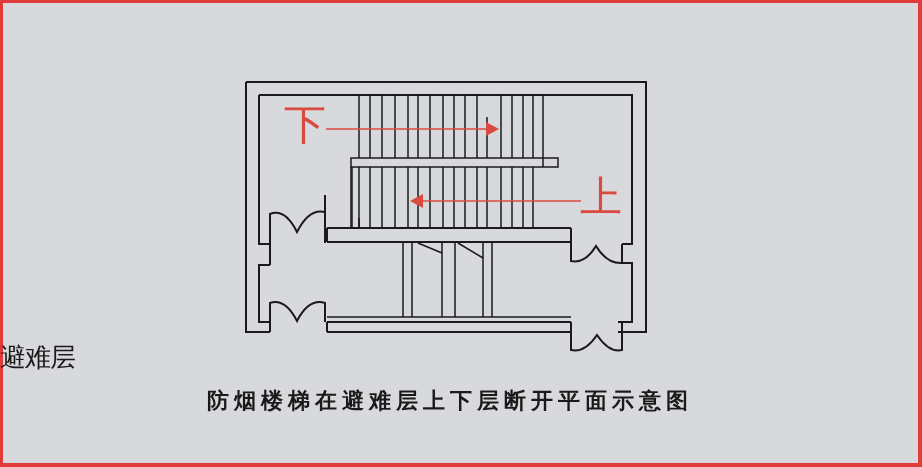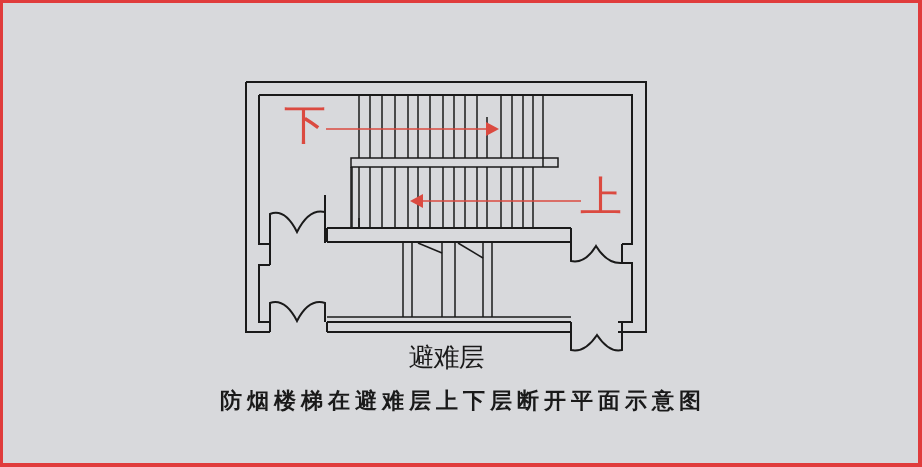--- a/index.html
+++ b/index.html
@@ -4,25 +4,25 @@
 <style>
   html, body { margin:0; padding:0; }
   body { width:922px; height:467px; overflow:hidden; background:#d8d9dc; }
   .frame {
     position:absolute; left:0; top:0; width:922px; height:467px;
     box-sizing:border-box; border:3px solid #e03c3c; border-right-width:4px; border-bottom-width:4px;
     background:#d8d9dc;
   }
   svg.plan { position:absolute; left:0; top:0; }
   .lbl-floor {
-    position:absolute; left:0; width:892px; top:340px; text-align:center;
+    position:absolute; left:0; width:892px; top:340px; text-align:left;
     font-family:"DejaVu Sans", sans-serif; font-size:26px; color:#1a1a1a; letter-spacing:-1px;
   }
   .lbl-title {
-    position:absolute; left:17px; width:892px; top:386px; text-align:center;
+    position:absolute; left:4px; width:892px; top:386px; text-align:center;
     font-family:"DejaVu Serif", serif; font-size:22px; font-weight:bold; color:#1a1a1a; letter-spacing:5px;
   }
   .red-char {
     position:absolute; font-family:"DejaVu Sans", sans-serif; color:#db4a40; font-size:42px; line-height:42px;
   }
 </style>
 </head>
 <body>
 
 <div class="frame"></div>

